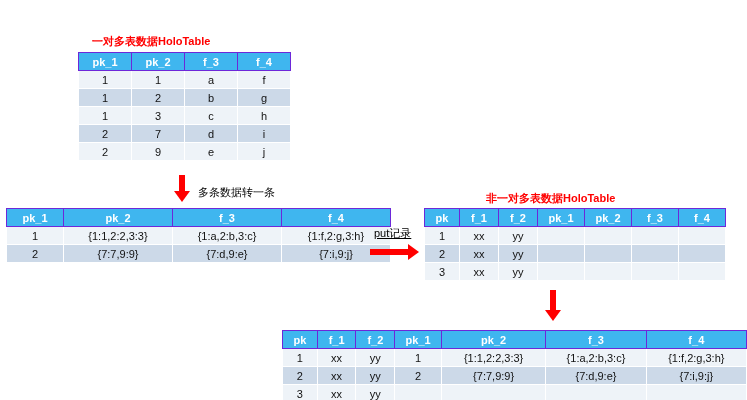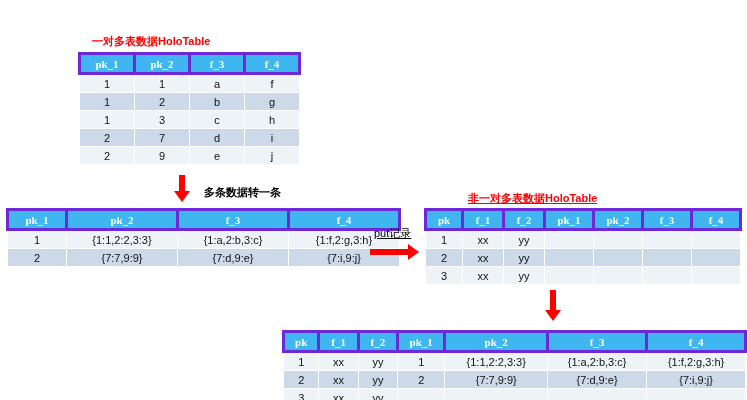--- a/index.html
+++ b/index.html
@@ -32,26 +32,25 @@
   table.holo {
     border-collapse: collapse;
     font-size: 11px;
     color: #000000;
     background: #ffffff;
   }
   table.holo th {
     background: #3fb6ef;
     color: #ffffff;
     font-weight: bold;
-    border: 3px solid #6d28d9;
+    border: 1px solid #6d28d9;
     padding: 2px 4px;
     text-align: center;
     white-space: nowrap;
     height: 13px;
-    font-family: Liberation Serif, serif;
   }
   table.holo td {
     border: 1px solid #ffffff;
     padding: 2px 4px;
     text-align: center;
     white-space: nowrap;
     height: 13px;
     color: #111111;
   }
   table.holo tr.odd td { background: #eef3f8; }
@@ -134,21 +133,21 @@
           <td>j</td>
         </tr>
       </tbody>
     </table>
   </div>
 
   <div class="abs" style="left:174px; top:147px;">
     <div class="arrow-v-stem" style="height:16px; margin-left:5px;"></div>
     <div class="arrow-v-head"></div>
   </div>
-  <div class="abs note" style="left:204px; top:157px;font-weight:bold;">多条数据转一条</div>
+  <div class="abs note" style="left:198px; top:157px;">多条数据转一条</div>
 
   <div class="abs" style="left:6px; top:180px;">
     <table class="holo">
       <thead>
         <tr>
           <th style="width:48px;">pk_1</th>
           <th style="width:100px;">pk_2</th>
           <th style="width:100px;">f_3</th>
           <th style="width:100px;">f_4</th>
         </tr>
@@ -169,21 +168,21 @@
       </tbody>
     </table>
   </div>
 
   <div class="abs note" style="left:374px; top:198px;text-decoration:underline;">put记录</div>
   <div class="abs" style="left:370px; top:216px; display:flex; align-items:center;">
     <div class="arrow-h-stem" style="width:38px;"></div>
     <div class="arrow-h-head"></div>
   </div>
 
-  <div class="abs title" style="left:468px; top:163px;text-decoration:underline;">非一对多表数据HoloTable</div>
+  <div class="abs title" style="left:486px; top:163px;">非一对多表数据HoloTable</div>
 
   <div class="abs" style="left:424px; top:180px;">
     <table class="holo">
       <thead>
         <tr>
           <th style="width:26px;">pk</th>
           <th style="width:30px;">f_1</th>
           <th style="width:30px;">f_2</th>
           <th style="width:38px;">pk_1</th>
           <th style="width:38px;">pk_2</th>

